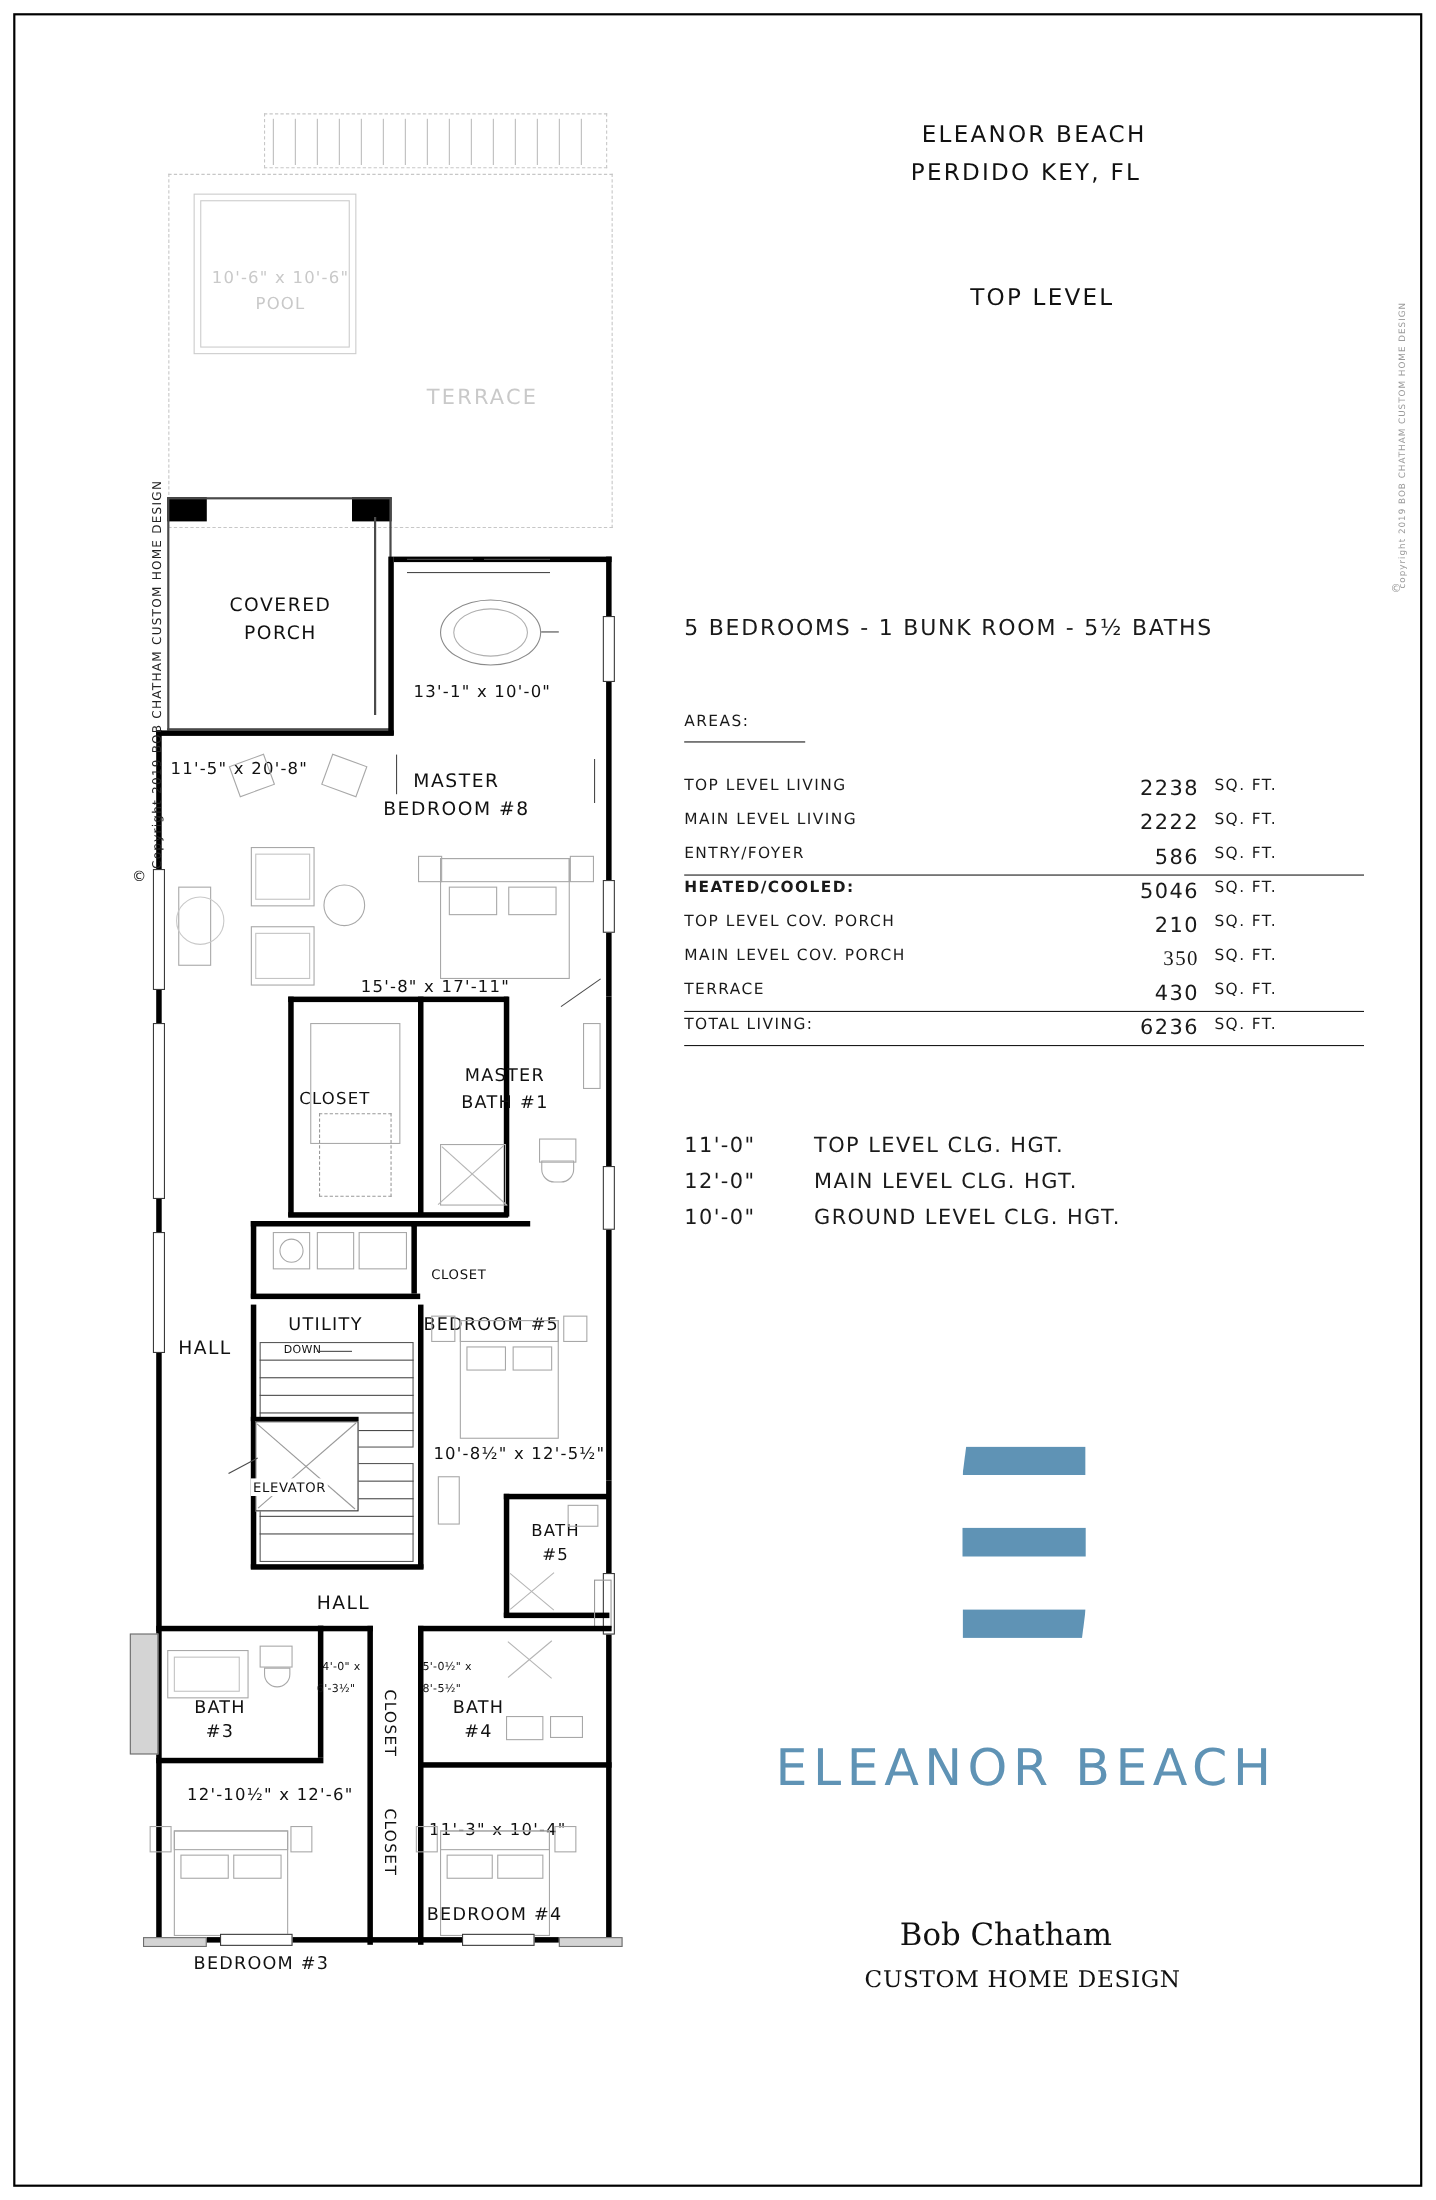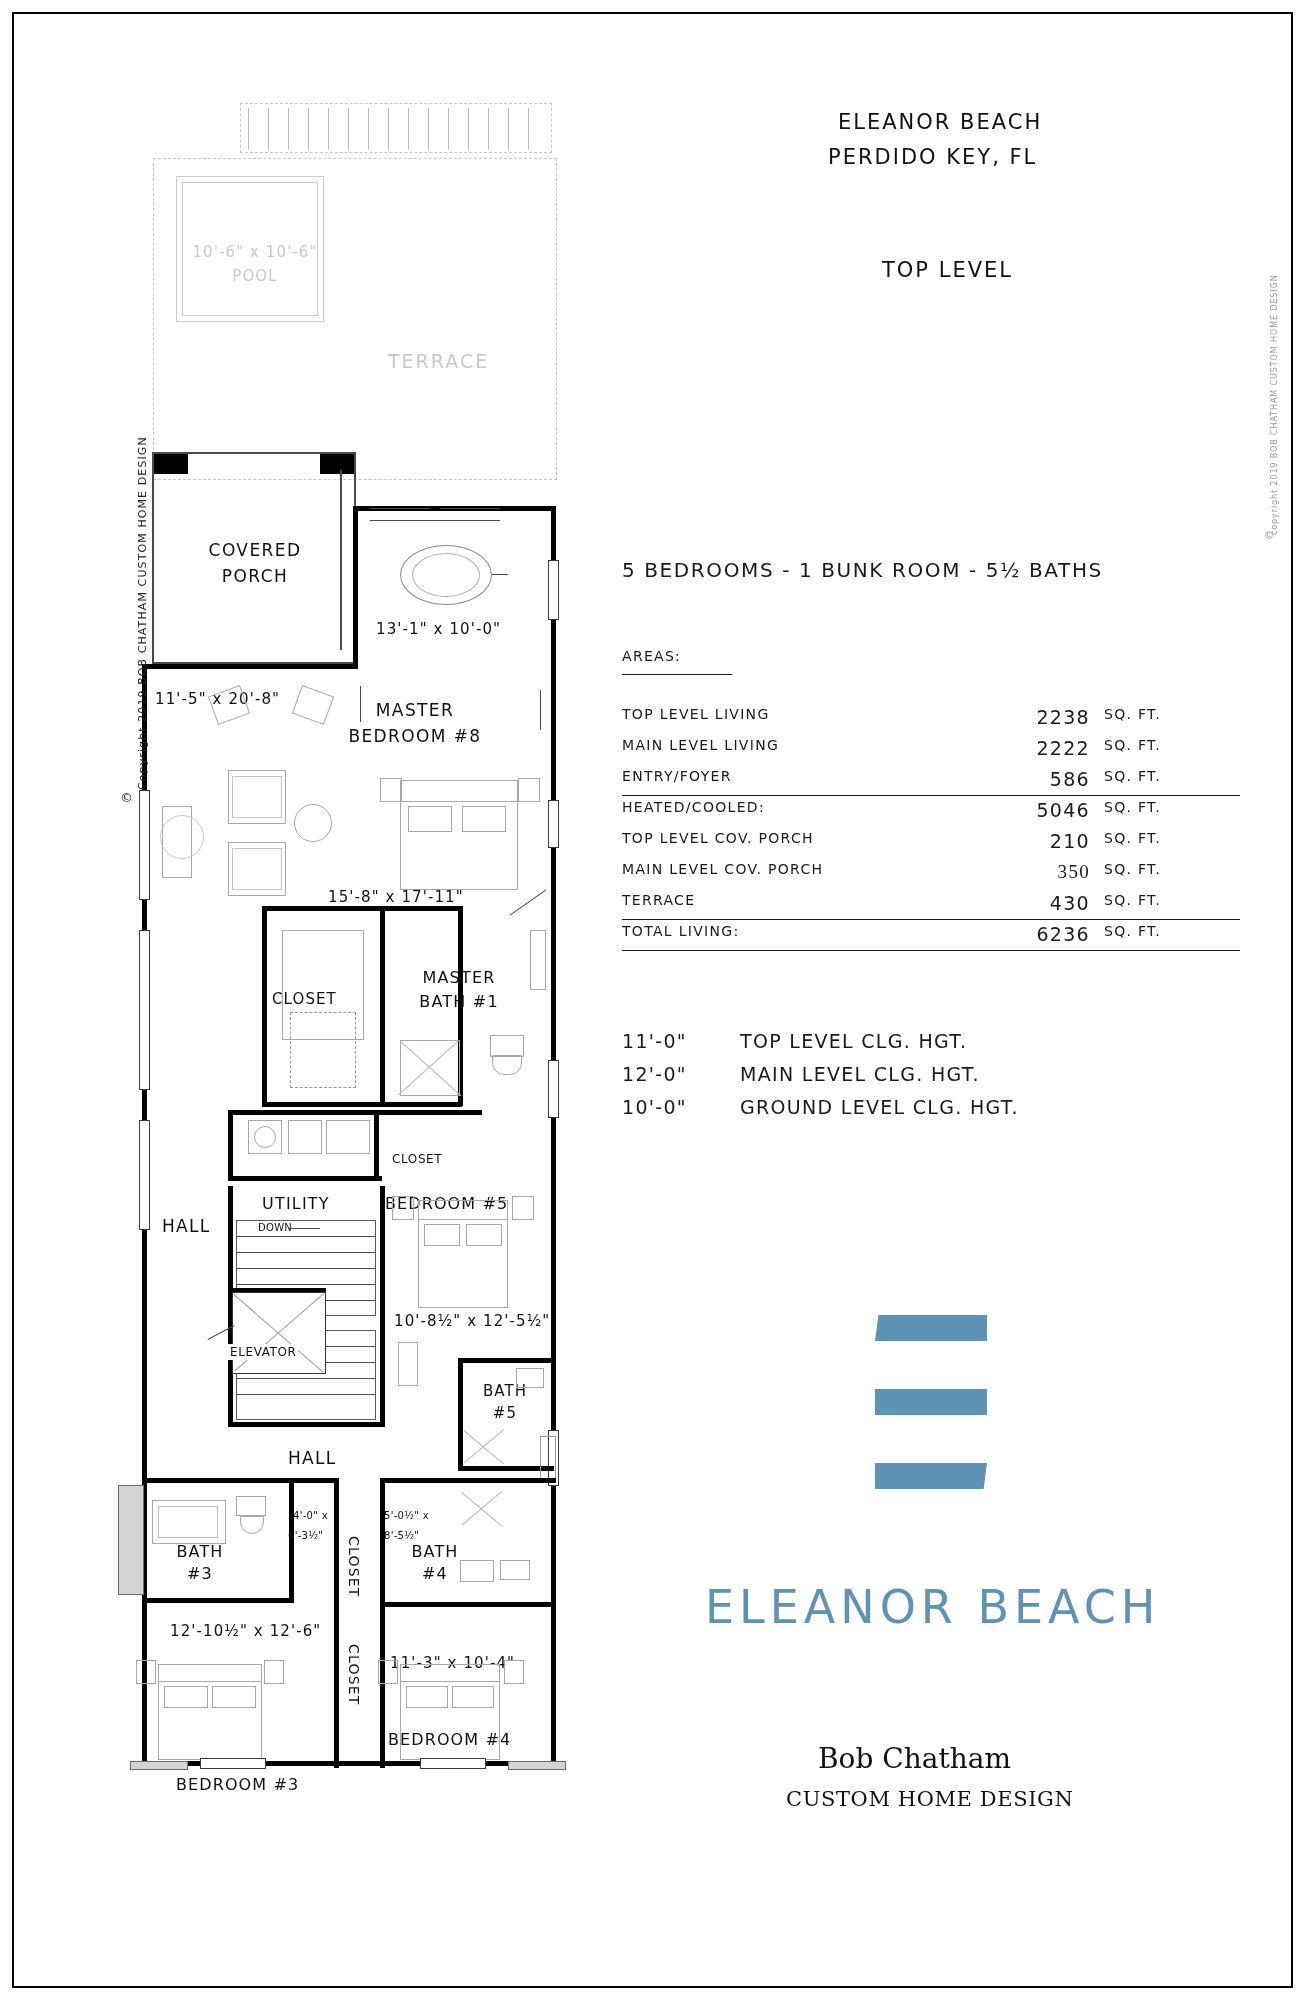--- a/index.html
+++ b/index.html
@@ -462,21 +462,21 @@
   <div class="txt area-label" style="left:622px; top:737px;">MAIN LEVEL LIVING</div>
   <div class="txt area-val" style="left:960px; top:737px; width:130px;">2222</div>
   <div class="txt area-label" style="left:1104px; top:737px;">SQ. FT.</div>
 
   <div class="txt area-label" style="left:622px; top:768px;">ENTRY/FOYER</div>
   <div class="txt area-val" style="left:960px; top:768px; width:130px;">586</div>
   <div class="txt area-label" style="left:1104px; top:768px;">SQ. FT.</div>
 
   <div class="rule" style="left:622px; top:795px; width:618px;"></div>
 
-  <div class="txt area-label" style="left:622px; top:799px;">HEATED/COOLED:</div>
+  <div class="txt area-label" style="left:622px; top:799px;font-weight:bold;">HEATED/COOLED:</div>
   <div class="txt area-val" style="left:940px; top:799px; width:150px;">5046</div>
   <div class="txt area-label" style="left:1104px; top:799px;">SQ. FT.</div>
 
   <div class="txt area-label" style="left:622px; top:830px;">TOP LEVEL COV. PORCH</div>
   <div class="txt area-val" style="left:960px; top:830px; width:130px;">210</div>
   <div class="txt area-label" style="left:1104px; top:830px;">SQ. FT.</div>
 
   <div class="txt area-label" style="left:622px; top:861px;">MAIN LEVEL COV. PORCH</div>
   <div class="txt area-val" style="left:960px; top:861px; width:130px;font-family:Liberation Serif, serif;">350</div>
   <div class="txt area-label" style="left:1104px; top:861px;">SQ. FT.</div>

